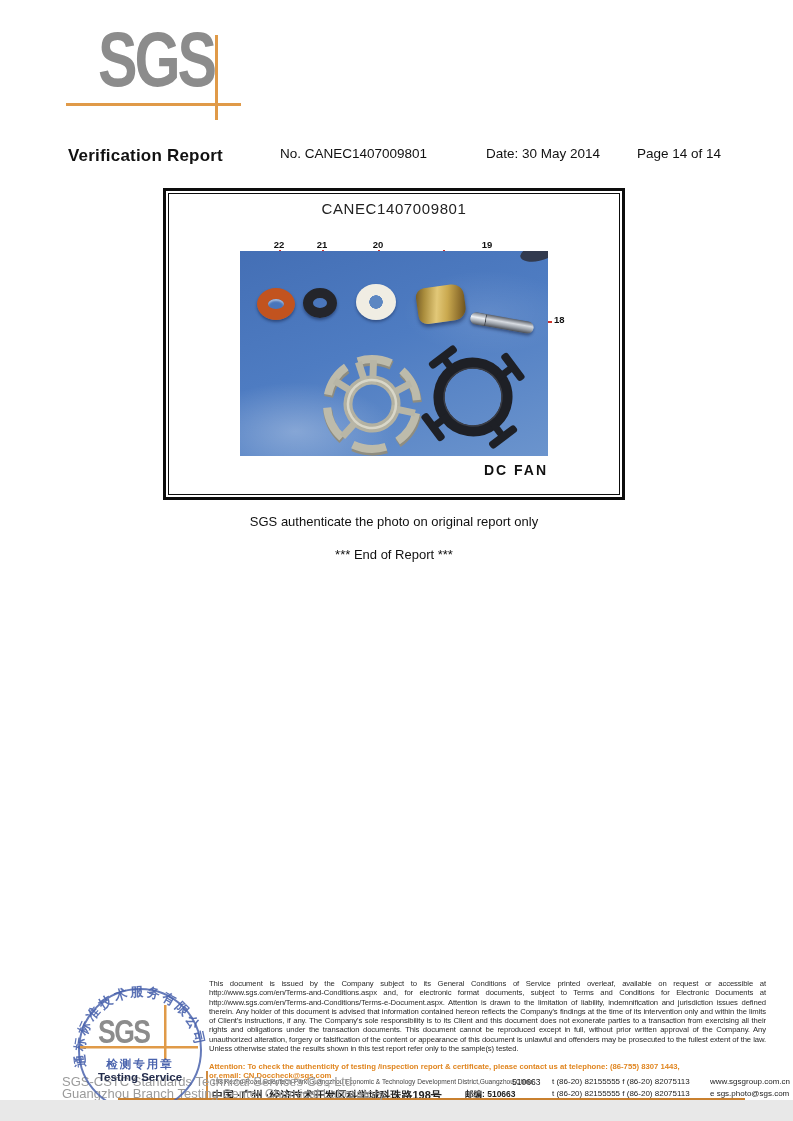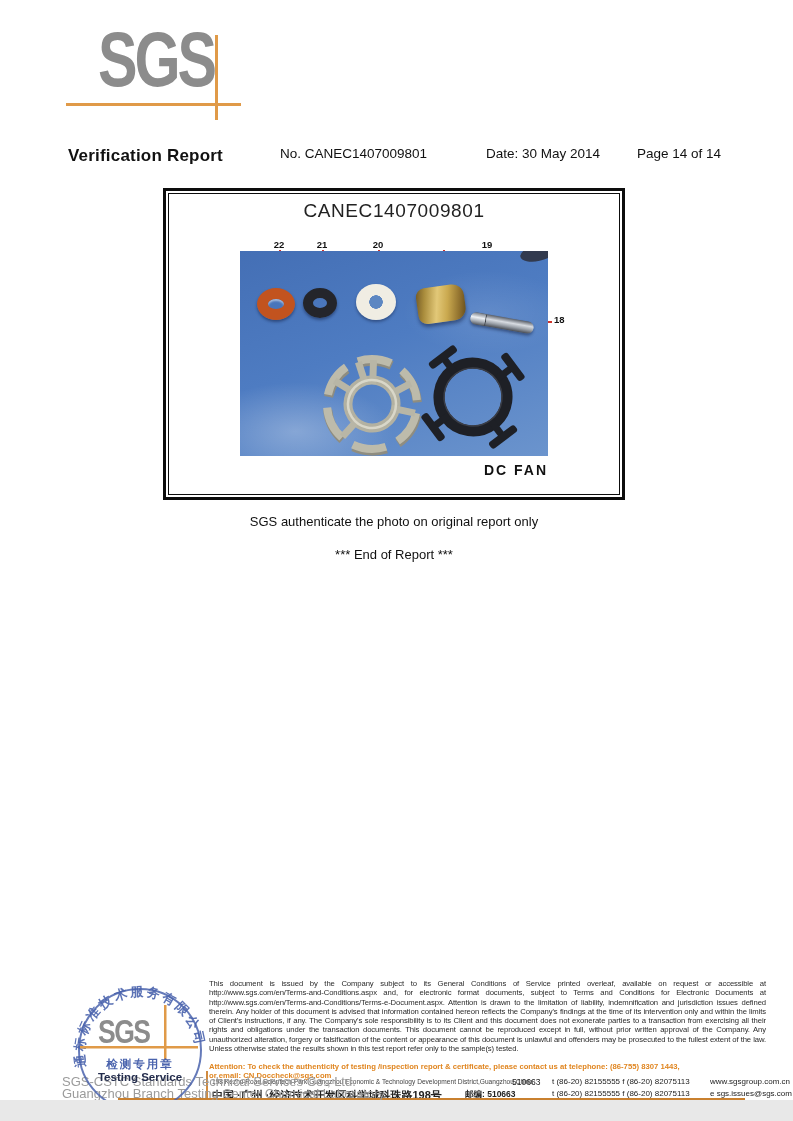--- a/index.html
+++ b/index.html
@@ -25,21 +25,21 @@
   .hdr-page { left:637px; }
   
   .photo-box {
     position:absolute; left:163px; top:188px; width:462px; height:312px;
     border:3px solid #0d0d0d; background:#fff;
   }
   .photo-box::before {
     content:""; position:absolute; inset:2px; border:1px solid #0d0d0d; pointer-events:none;
   }
   .pb-title { position:absolute; left:0; top:9px; width:100%; text-align:center;
-    font-size:19px; letter-spacing:0.6px; color:#222; }
+    font-size:15px; letter-spacing:0.6px; color:#222; }
   .pb-caption { position:absolute; left:74px; top:271px; width:308px; text-align:right;
     font-size:14px; font-weight:bold; letter-spacing:2px; color:#111; }
   .num-label { position:absolute; font-size:9.5px; font-weight:bold; color:#111; transform:translateX(-50%); }
   .num-label-18 { position:absolute; left:388px; top:123px; font-size:9.5px; font-weight:bold; color:#111; }
   .leader-v { position:absolute; width:1.5px; background:#d0342c; }
   .leader-h { position:absolute; height:1.5px; background:#d0342c; }
   
   .photo {
     position:absolute; left:74px; top:60px; width:308px; height:205px; overflow:hidden;
     background:
@@ -208,18 +208,18 @@
     <span>or email: CN.Doccheck@sgs.com</span>
   </div>
 
   <span class="addr-span addr-en">198 Kezhu Road,Scientech Park Guangzhou Economic &amp; Technology Development District,Guangzhou,China</span>
   <span class="addr-span addr-en-post">510663</span>
   <span class="addr-span addr-en-tel">t (86-20) 82155555   f (86-20) 82075113</span>
   <span class="addr-span addr-en-web">www.sgsgroup.com.cn</span>
   <span class="addr-span addr-cn">中国 ·广州 ·经济技术开发区科学城科珠路198号</span>
   <span class="addr-span addr-cn-post">邮编: 510663</span>
   <span class="addr-span addr-cn-tel">t (86-20) 82155555   f (86-20) 82075113</span>
-  <span class="addr-span addr-cn-email">e  sgs.issues@sgs.com</span>
+  <span class="addr-span addr-cn-email">e  sgs.photo@sgs.com</span>
 
   <div class="foot-vline"></div>
   <div class="foot-hline"></div>
 
 </div>
 
 </body></html>

